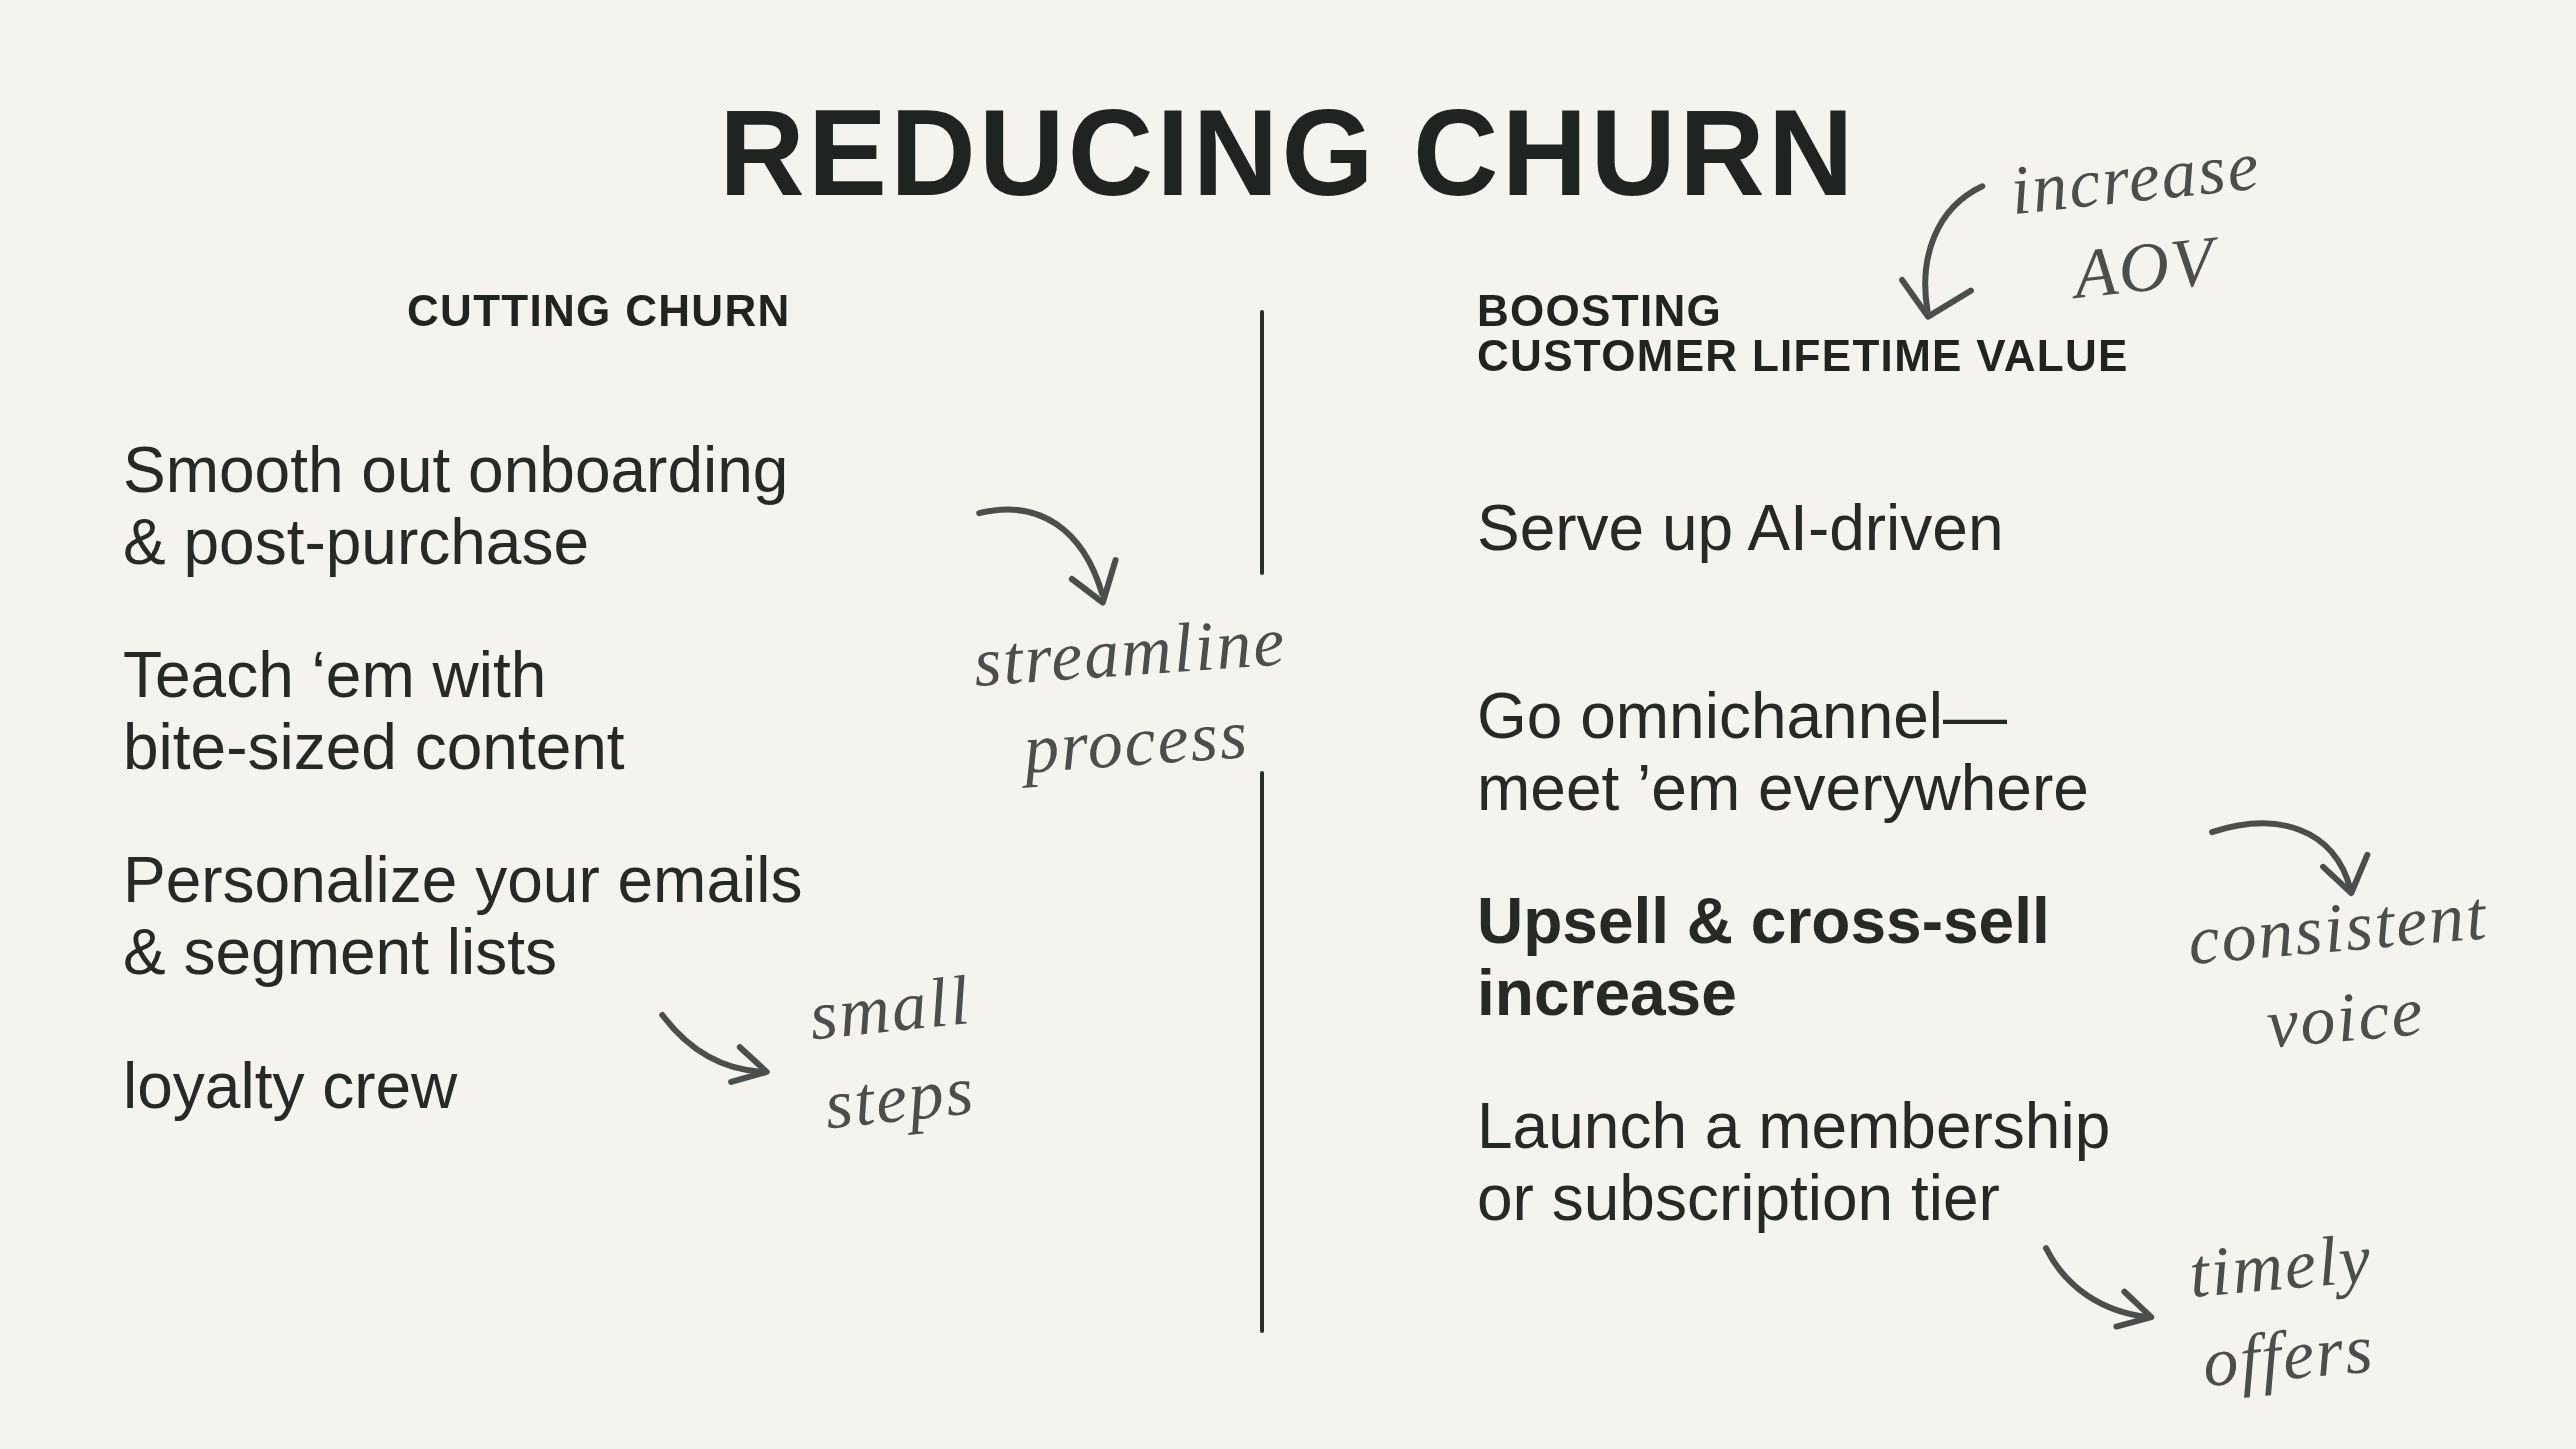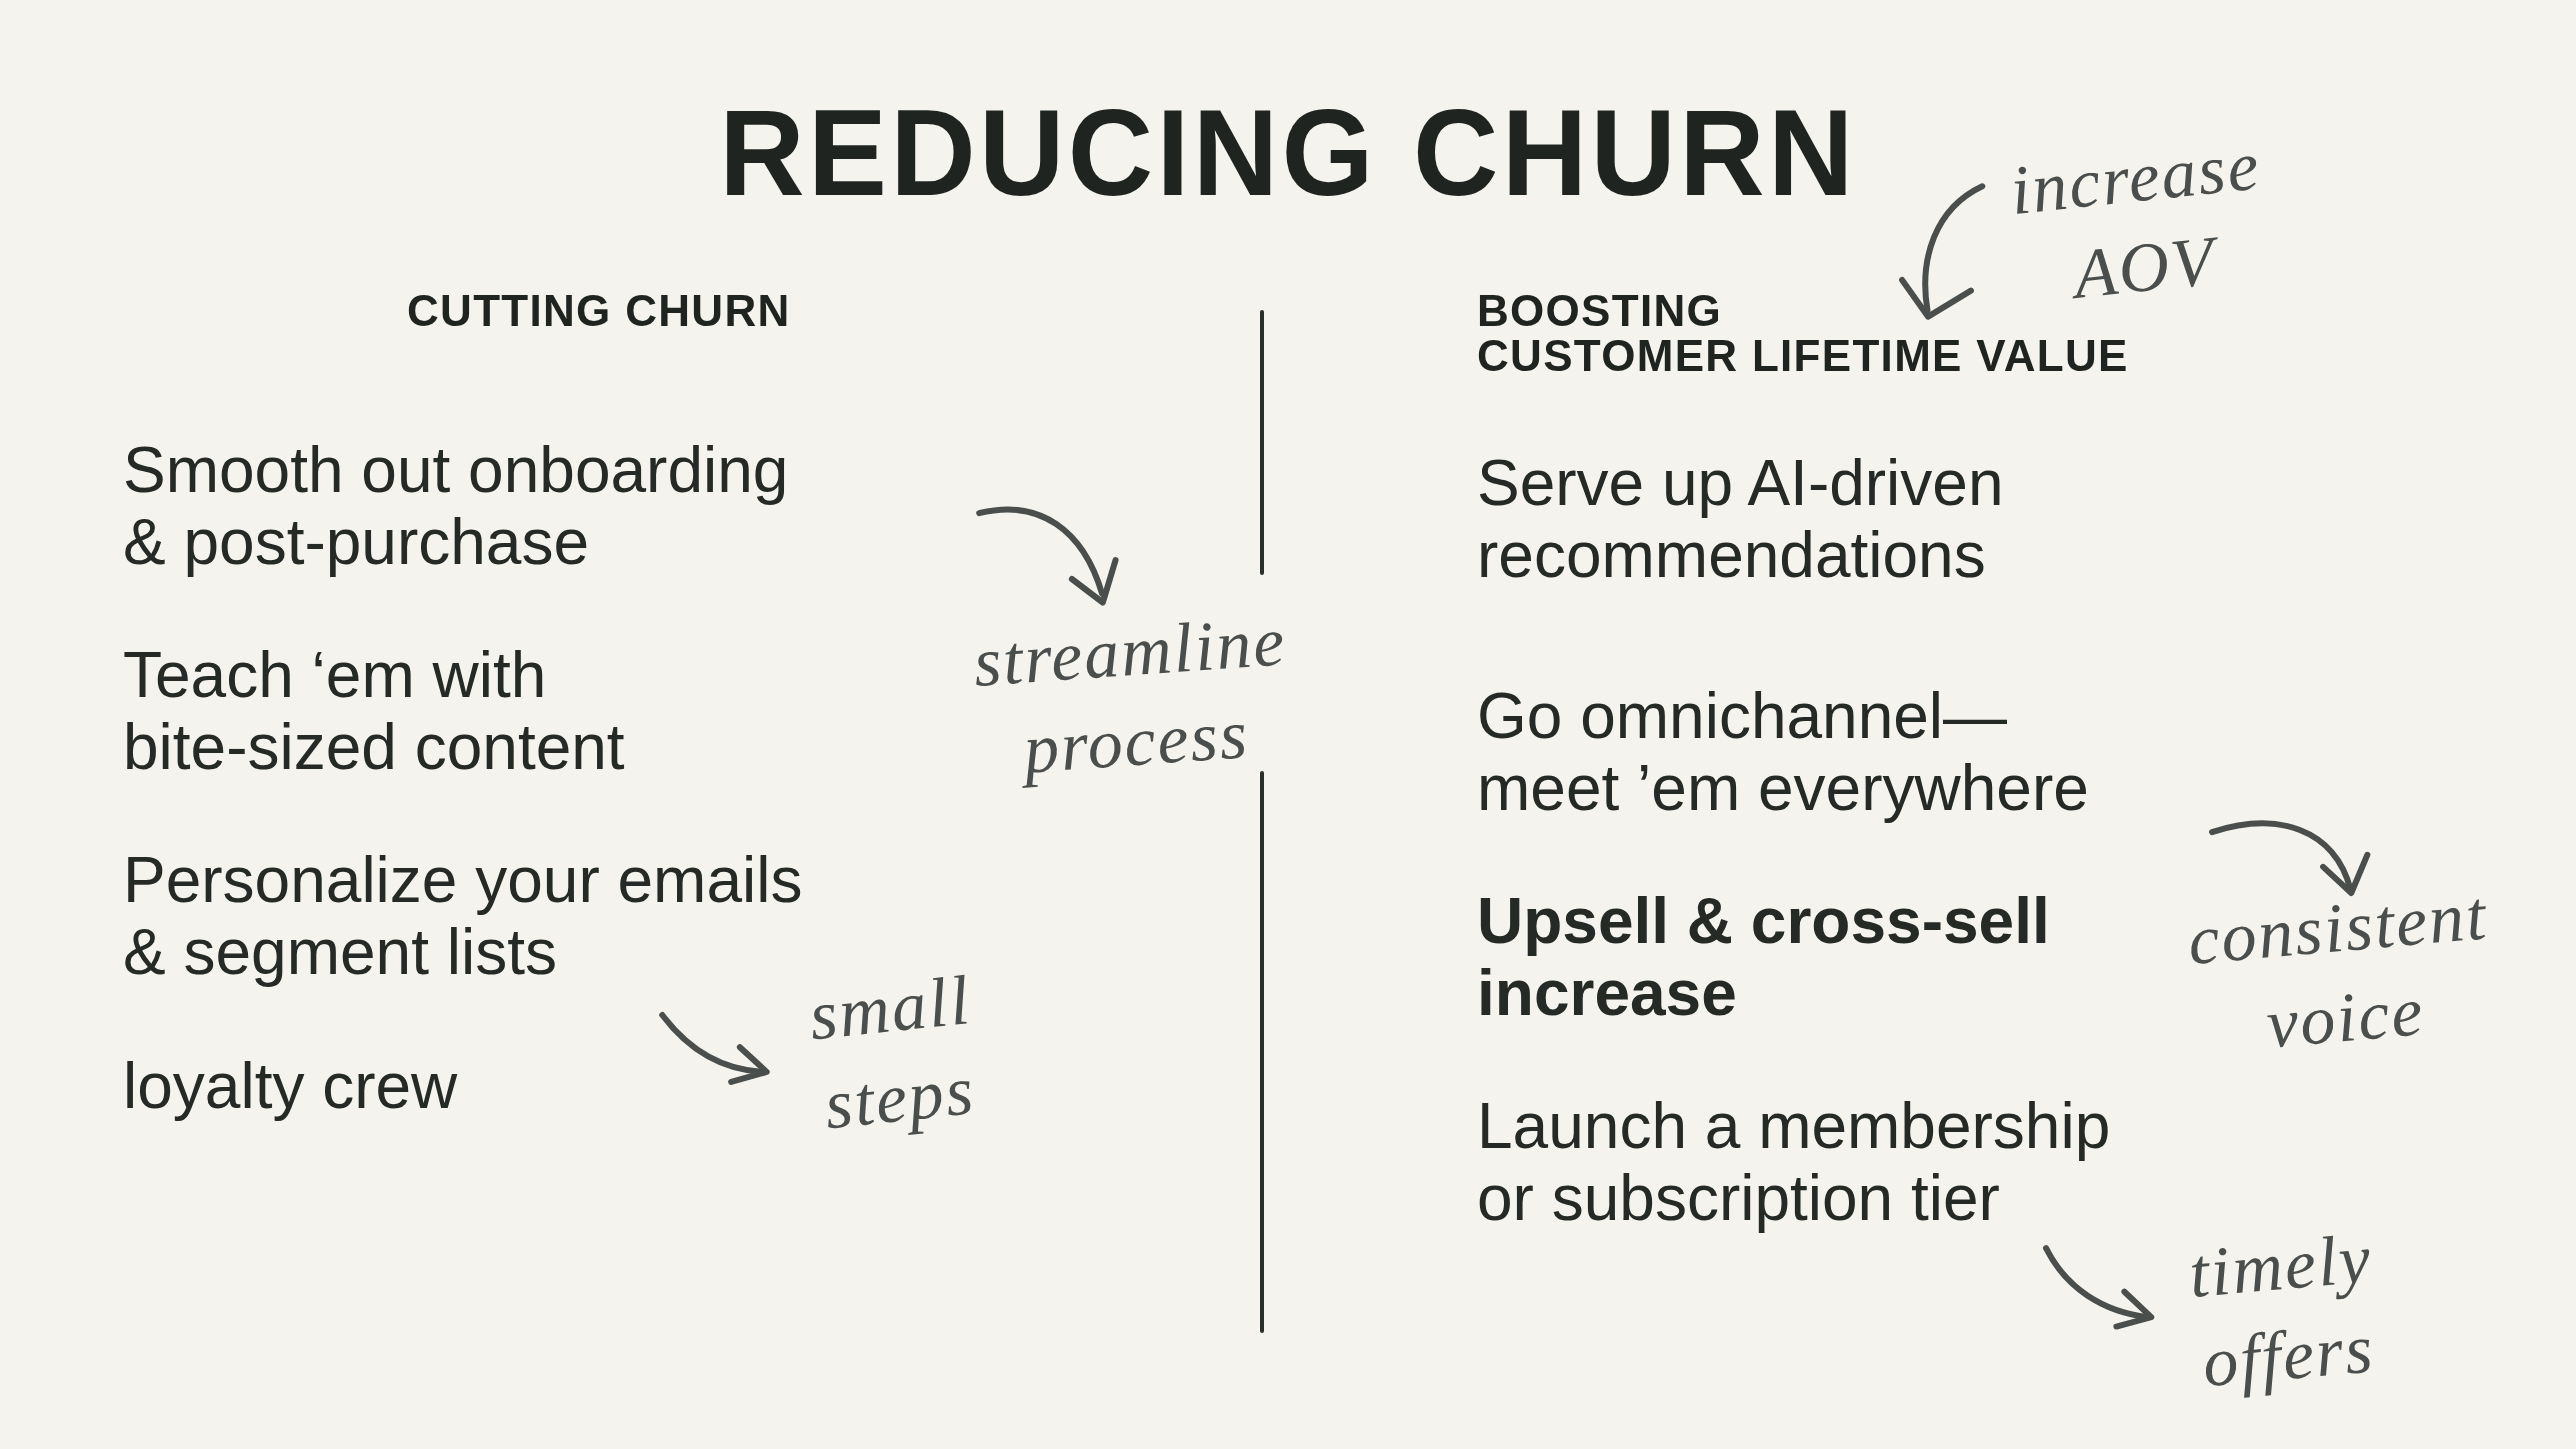--- a/index.html
+++ b/index.html
@@ -23,21 +23,21 @@
   #heading-right{left:1477px;top:288px;}
   .col-heading .hline{display:block;}
   .item{
     position:absolute;font-size:64px;line-height:1.12;color:#262a26;
     white-space:nowrap;
   }
   .item .line{display:block;}
   .col-left .item{left:123px;}
   .col-right .item{left:1477px;}
   #item-l0{top:435px;} #item-l1{top:640px;} #item-l2{top:845px;} #item-l3{top:1051px;}
-  #item-r0{top:448px;} #item-r1{top:681px;} #item-r2{top:886px;font-weight:bold;} #item-r3{top:1091px;}
+  #item-r0{top:493px;} #item-r1{top:681px;} #item-r2{top:886px;font-weight:bold;} #item-r3{top:1091px;}
   
   .divider{position:absolute;left:1260px;width:4px;background:#2b2f2b;border-radius:2px;}
   #divider-top{top:310px;height:265px;}
   #divider-bottom{top:771px;height:562px;}
   
   .hand{
     position:absolute;font-family:"Liberation Serif",serif;font-style:italic;
     color:#4a4e4c;font-size:70px;letter-spacing:2px;line-height:1.28;
     text-align:center;white-space:nowrap;
   }
@@ -90,21 +90,20 @@
     </div>
   </div>
 
   <div class="col-right">
     <div class="col-heading" id="heading-right">
       <span class="hline">BOOSTING</span>
       <span class="hline">CUSTOMER LIFETIME VALUE</span>
     </div>
     <div class="item" id="item-r0">
       <span class="line">Serve up AI-driven</span>
-      <span class="line">recommendations</span>
     </div>
     <div class="item" id="item-r1">
       <span class="line">Go omnichannel—</span>
       <span class="line">meet ’em everywhere</span>
     </div>
     <div class="item" id="item-r2">
       <span class="line">Upsell &amp; cross-sell</span>
       <span class="line">increase</span>
     </div>
     <div class="item" id="item-r3">

